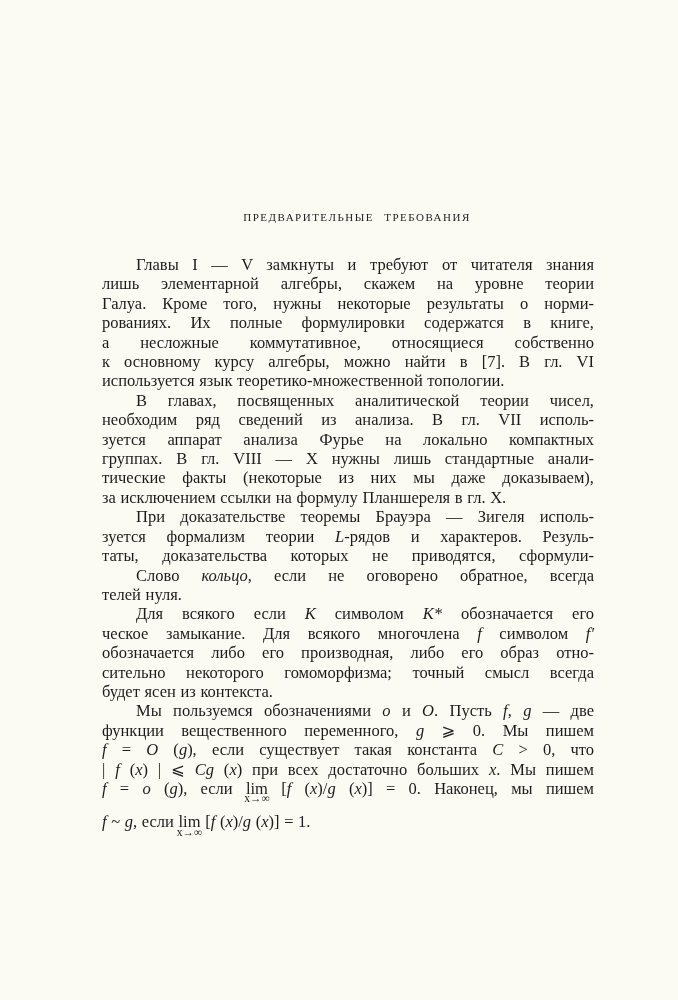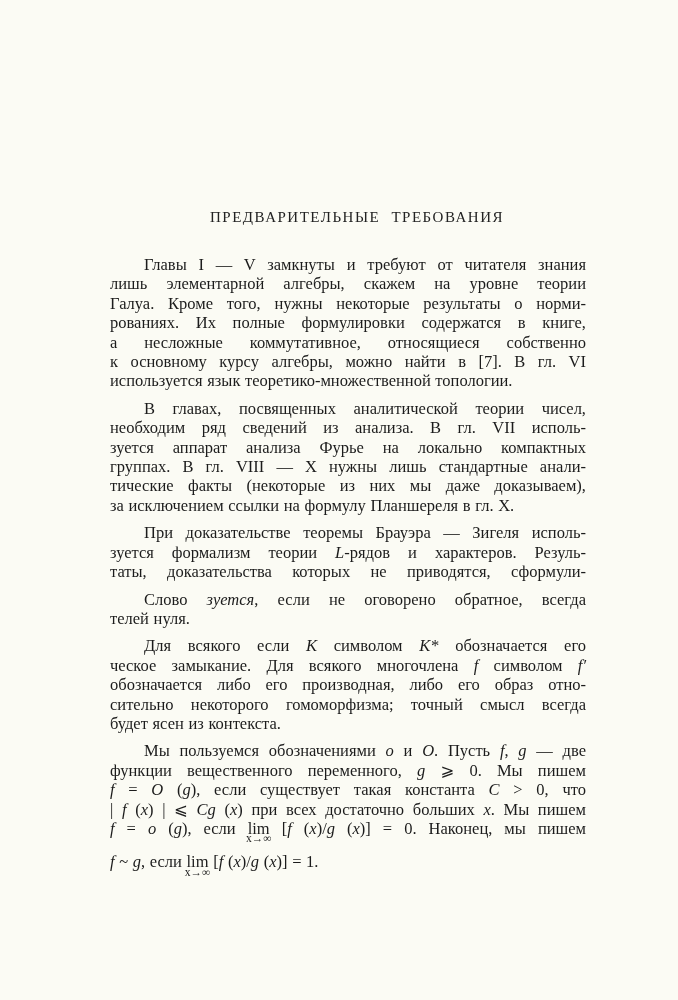--- a/index.html
+++ b/index.html
@@ -10,30 +10,30 @@
     overflow: hidden;
     font-family: "Liberation Serif", "DejaVu Serif", serif;
   }
   .page {
     position: absolute;
     left: 102px; top: 208px;
     width: 492px;
     color: #1c1c1c;
   }
   .title {
-    font-size: 15px;
+    font-size: 11px;
     line-height: 19px;
     letter-spacing: 1.5px;
     word-spacing: 6px;
     text-align: center;
     padding-left: 18px;
     margin: 0 0 28px 0;
     color: #222;
   }
-  .para { margin: 8px; }
+  .para { margin: 0; }
   .ln {
     font-size: 16.5px;
     line-height: 19.4px;
     white-space: nowrap;
     text-align: justify;
     text-align-last: justify;
     word-spacing: 0.5px;
   }
   .ln.first { padding-left: 34px; }
   .ln.last  { text-align-last: left; }
@@ -77,21 +77,21 @@
         <div class="ln"><span>группах. В гл. VIII — X нужны лишь стандартные анали-</span></div>
         <div class="ln"><span>тические факты (некоторые из них мы даже доказываем),</span></div>
         <div class="ln last"><span>за исключением ссылки на формулу Планшереля в гл. X.</span></div>
       </div>
       <div class="para">
         <div class="ln first"><span>При доказательстве теоремы Брауэра — Зигеля исполь-</span></div>
         <div class="ln"><span>зуется формализм теории </span><span class="it">L</span><span>-рядов и характеров. Резуль-</span></div>
         <div class="ln"><span>таты, доказательства которых не приводятся, сформули-</span></div>
       </div>
       <div class="para">
-        <div class="ln first"><span>Слово </span><span class="it">зуется</span><span>, если не оговорено обратное, всегда</span></div>
+        <div class="ln first"><span>Слово </span><span class="it">кольцо</span><span>, если не оговорено обратное, всегда</span></div>
         <div class="ln last"><span>телей нуля.</span></div>
       </div>
       <div class="para">
         <div class="ln first"><span>Для всякого если </span><span class="it">K</span><span> символом </span><span class="it">K*</span><span> обозначается его</span></div>
         <div class="ln"><span>ческое замыкание. Для всякого многочлена </span><span class="it">f</span><span> символом </span><span class="it">f′</span></div>
         <div class="ln"><span>обозначается либо его производная, либо его образ отно-</span></div>
         <div class="ln"><span>сительно некоторого гомоморфизма; точный смысл всегда</span></div>
         <div class="ln last"><span>будет ясен из контекста.</span></div>
       </div>
       <div class="para">

